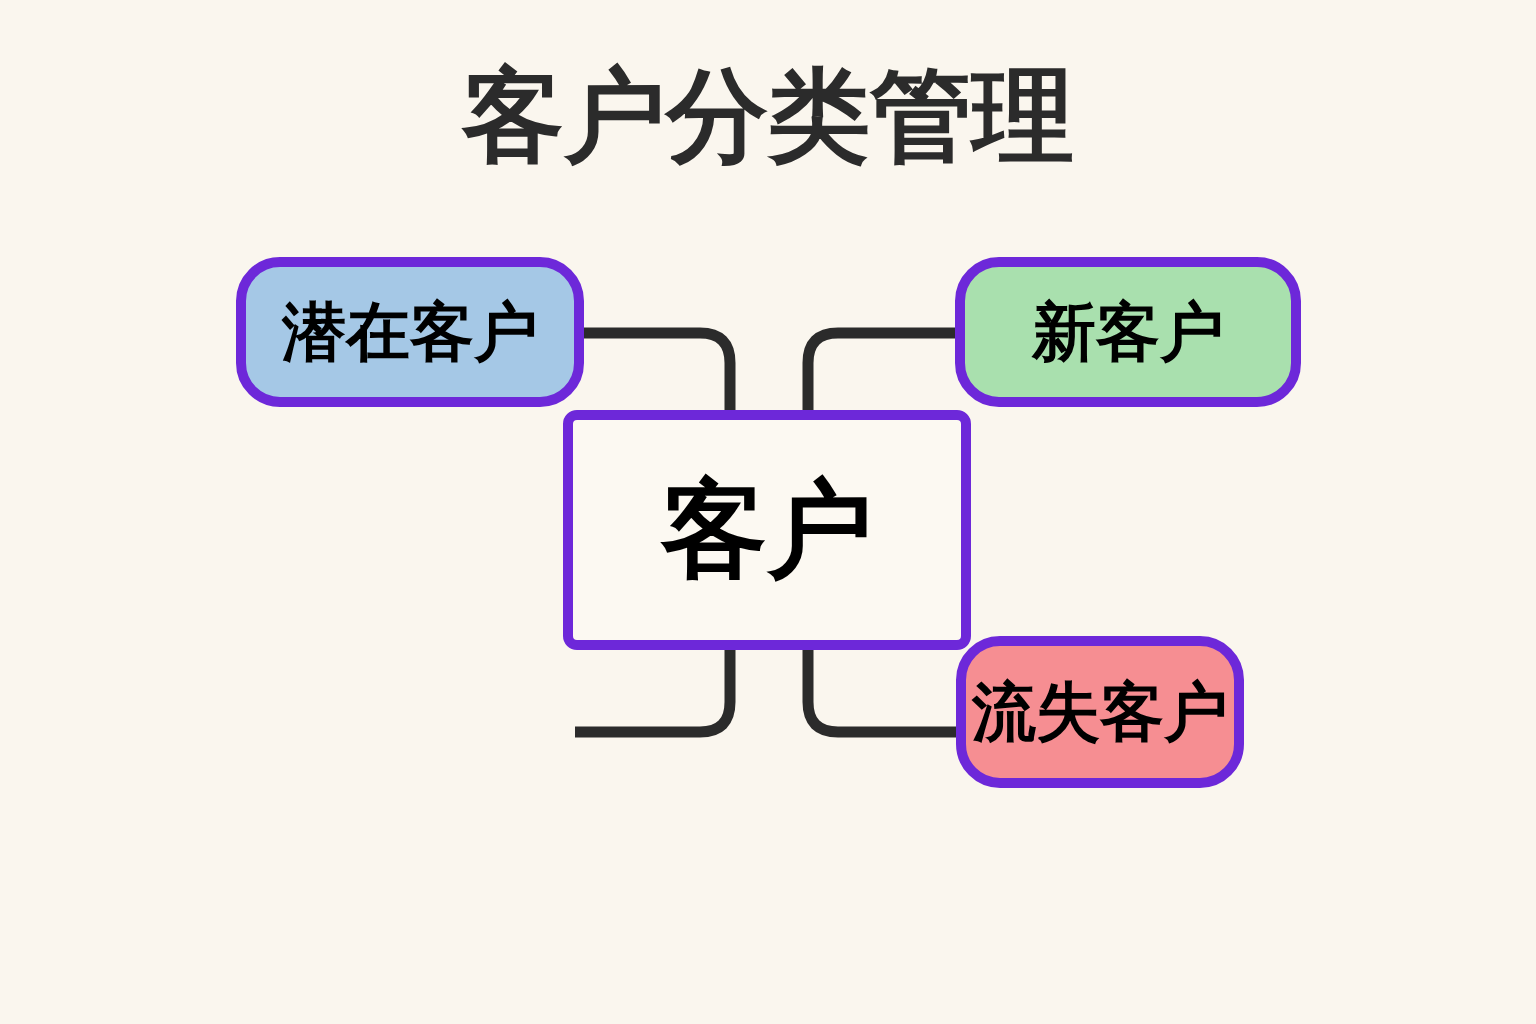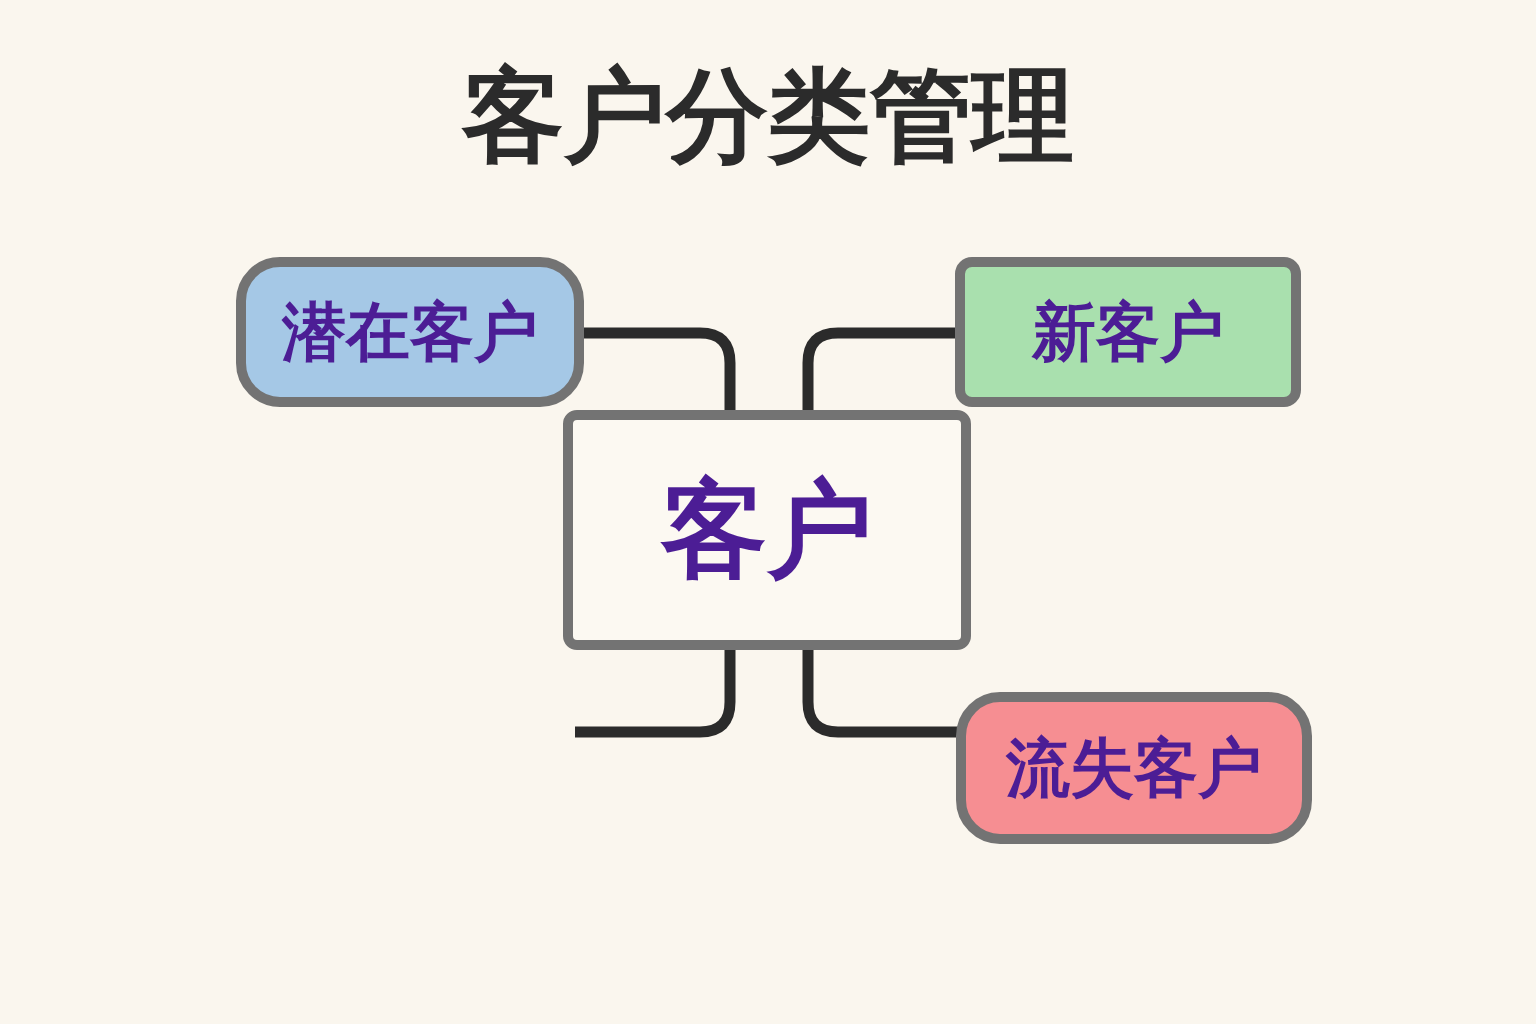--- a/index.html
+++ b/index.html
@@ -38,40 +38,40 @@
   }
   .connectors path {
     stroke: #2b2b2b;
     stroke-width: 11;
     fill: none;
   }
   .node {
     position: absolute;
     z-index: 2;
     box-sizing: border-box;
-    border: 10px solid #737373;
+    border: 10px solid #6d28d9;
     display: flex;
     align-items: center;
     justify-content: center;
-    color: #4c1d95;
+    color: #000000;
     font-weight: 900;
     font-family: Liberation Serif, serif;
   }
   .node .node-label {
     font-weight: 900;
     white-space: nowrap;
   }
   .branch {
     border-radius: 44px;
     font-size: 64px;
   }
   .node-top-left     { left: 236px; top: 257px; width: 348px; height: 150px; }
   .node-top-right    { left: 955px; top: 257px; width: 346px; height: 150px; }
   .node-bottom-left  { left: 236px; top: 657px; width: 348px; height: 152px; }
-  .node-bottom-right { left: 956px; top: 692px; width: 356px; height: 152px; text-align: center; }
+  .node-bottom-right { left: 956px; top: 636px; width: 288px; height: 152px; text-align: center; }
   .node-center {
     left: 563px; top: 410px; width: 408px; height: 240px;
     border-radius: 14px;
     font-size: 106px;
   }
 </style>
 </head>
 <body>
 
 <div class="stage">
@@ -86,21 +86,21 @@
   </svg>
 
   <div class="node node-center" style="background-color: rgb(252, 249, 242);">
     <span class="node-label">客户</span>
   </div>
 
   <div class="node branch node-top-left" style="background-color: rgb(165, 200, 230);">
     <span class="node-label">潜在客户</span>
   </div>
 
-  <div class="node branch node-top-right" style="background-color: rgb(169, 224, 174); border-radius: 17px;">
+  <div class="node branch node-top-right" style="background-color: rgb(169, 224, 174);">
     <span class="node-label">新客户</span>
   </div>
 
 
   <div class="node branch node-bottom-right" style="background-color: rgb(246, 142, 146);">
     <span class="node-label">流失客户</span>
   </div>
 
 </div>
 

